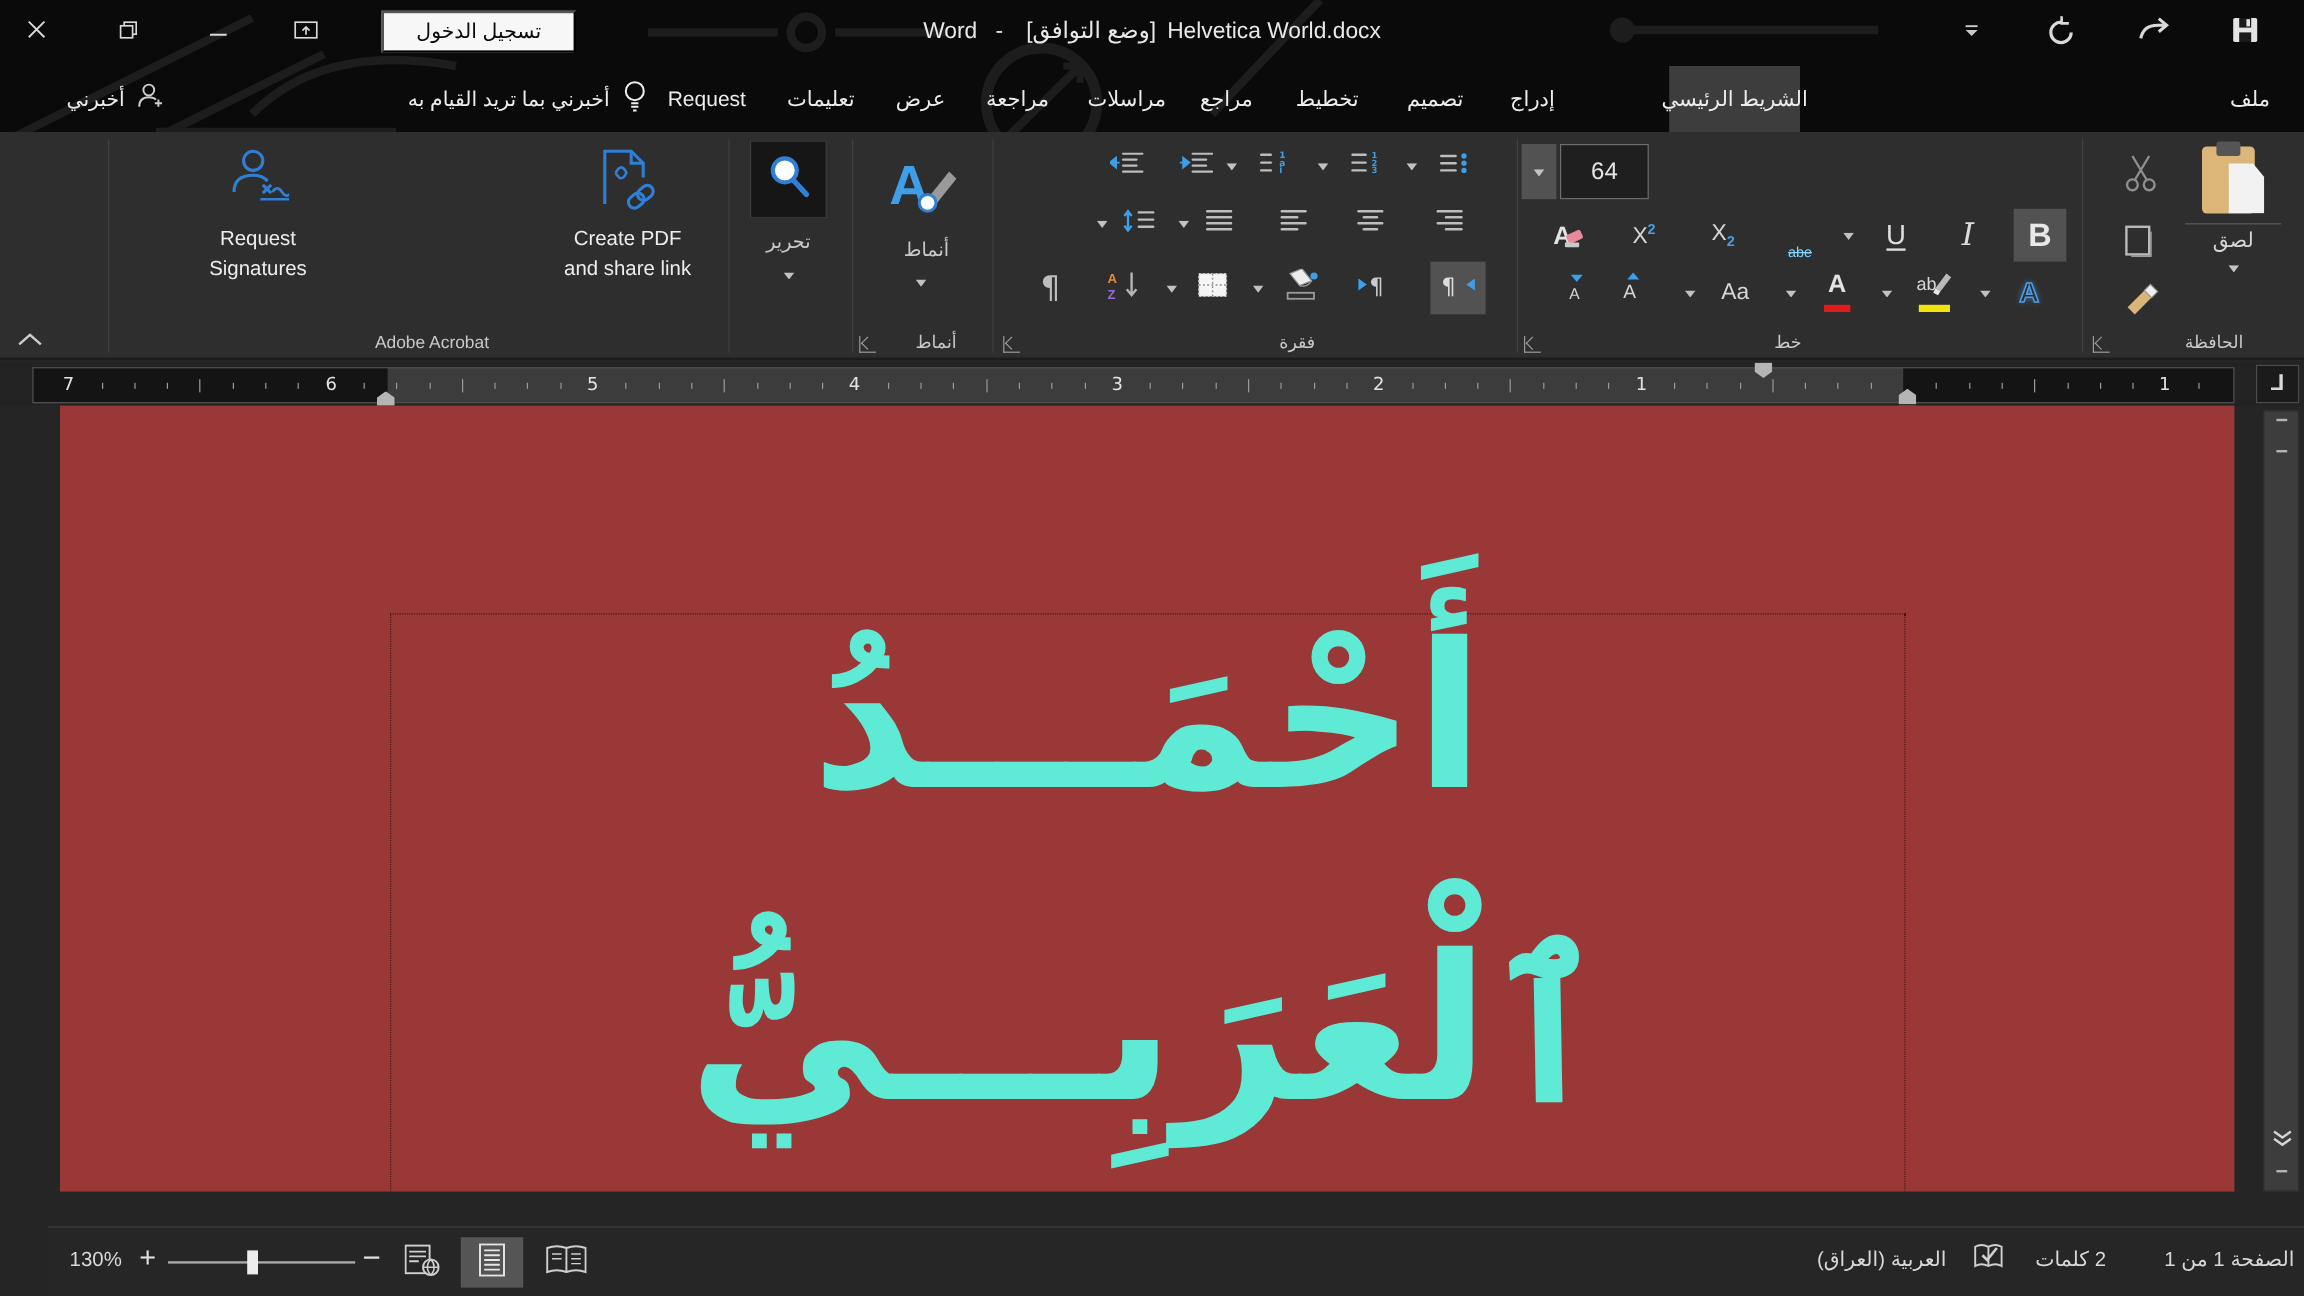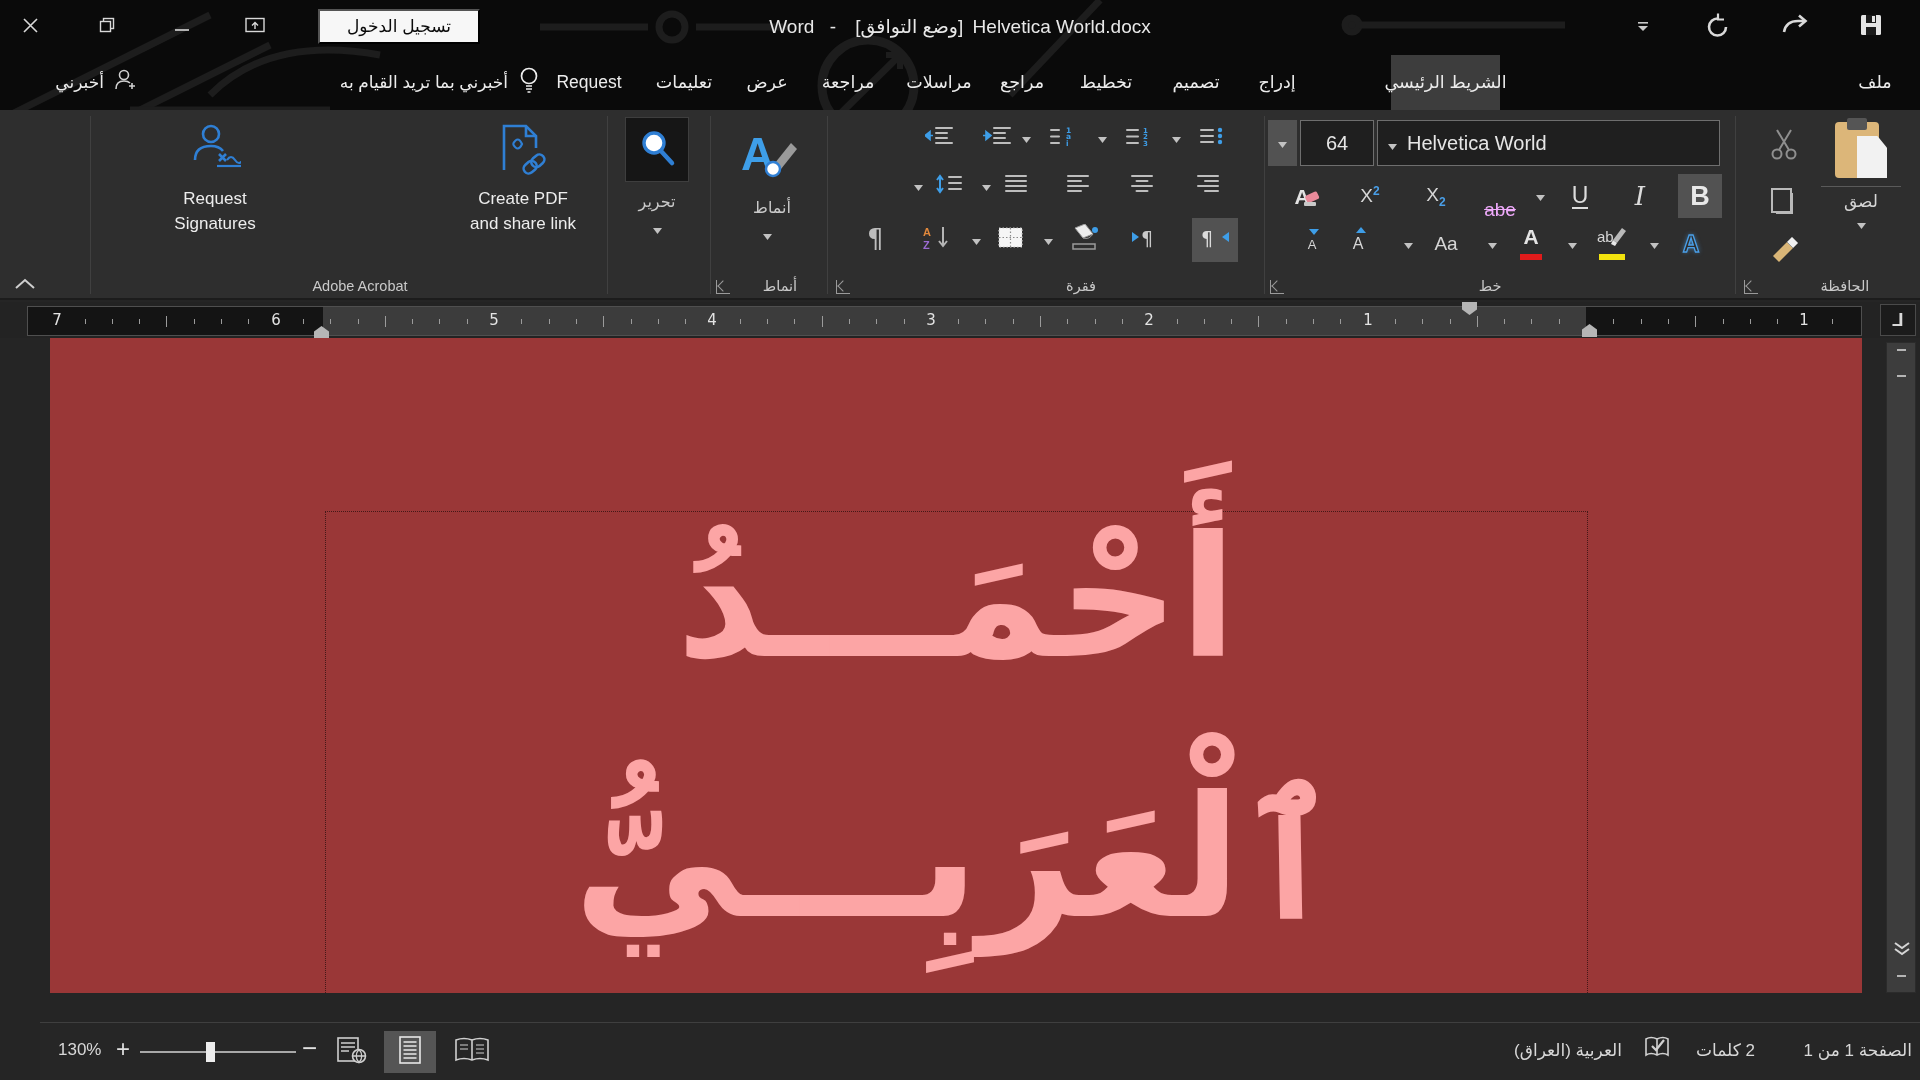--- a/index.html
+++ b/index.html
@@ -28,21 +28,21 @@
   .glabel{position:absolute;top:168px;height:20px;font-size:14.5px;color:#c9c9c9;text-align:center;direction:rtl;white-space:nowrap;}
   .launcher{position:absolute;top:170px;width:14px;height:14px;border:1px solid #9a9a9a;border-top:none;border-right:none;cursor:pointer;}
   .launcher:after{content:"";position:absolute;left:2px;top:2px;width:7px;height:7px;border-left:1.5px solid #9a9a9a;border-bottom:1.5px solid #9a9a9a;transform:rotate(45deg);}
   .rbtn{position:absolute;display:flex;align-items:center;justify-content:center;cursor:pointer;}
   .togglebox{background:#525252;}
   .car{color:#c2c2c2;}
   
   .fbB{font-size:27px;font-weight:bold;color:#e8e8e8;}
   .fbI{font-family:"DejaVu Serif","Liberation Serif",serif;font-style:italic;font-size:26px;color:#dcdcdc;}
   .fbU{font-size:23px;color:#dcdcdc;border-bottom:2px solid #dcdcdc;line-height:1.05;}
-  .fbS{font-size:19px;color:#f0abfc;text-decoration:line-through;margin-top:28px;}
+  .fbS{font-size:12px;color:#7dd3fc;text-decoration:line-through;margin-top:28px;}
   .fbX{font-size:19px;color:#d6d6d6;}
   .fbX sup,.fbX sub{color:#4a9fe8;font-size:12px;font-weight:bold;}
   .fbAa{font-size:19px;color:#d6d6d6;}
   .colorA{font-size:21px;font-weight:bold;color:#e3e3e3;line-height:1;}
   .bar{position:absolute;left:2px;right:2px;bottom:0;height:6px;}
   .glowA{font-size:23px;font-weight:bold;color:#2e2e2e;-webkit-text-stroke:1.3px #4a9fe8;text-shadow:0 0 5px rgba(74,159,232,.8);}
   .smallA{font-size:16px;color:#d6d6d6;position:relative;}
   .tri{position:absolute;width:0;height:0;border-left:5px solid transparent;border-right:5px solid transparent;}
   .tri.up{border-bottom:6px solid #3e9ee8;}
   .tri.dn{border-top:6px solid #3e9ee8;}
@@ -72,21 +72,21 @@
   .mk.up{width:15px;height:13px;clip-path:polygon(50% 0,100% 42%,100% 100%,0 100%,0 42%);}
   .mk.down{width:15px;height:13px;clip-path:polygon(0 0,100% 0,100% 58%,50% 100%,0 58%);}
   .tabSel{position:absolute;left:1880px;top:2px;width:36px;height:32px;background:#1b1b1b;border:1px solid #4a4a4a;
     display:flex;align-items:center;justify-content:center;color:#d8d8d8;font-size:19px;font-weight:bold;cursor:pointer;}
   .tabSel span{transform:scaleX(-1);display:inline-block;}
   
   .docArea{position:absolute;left:0;top:338px;width:1920px;height:684px;background:#252525;}
   .page{position:absolute;left:50px;top:0;width:1812px;height:655px;overflow:hidden;}
   .textbox{position:absolute;left:275px;top:173px;width:1263px;height:600px;border:1px dotted rgba(0,0,0,.55);}
   .bigtext{position:absolute;left:275px;top:130px;width:1263px;text-align:center;direction:rtl;
-    font-family:"DejaVu Sans",sans-serif;font-weight:bold;font-size:168px;line-height:1.55;color:#fca5a5;}
+    font-family:"DejaVu Sans",sans-serif;font-weight:bold;font-size:168px;line-height:1.55;color:#5eead4;}
   .vscroll{position:absolute;left:1886px;top:4px;width:30px;height:651px;background:#3d3d3d;border:1px solid #2b2b2b;}
   .dash{position:absolute;left:10px;width:9px;height:2px;background:#b5b5b5;}
   
   .status{position:absolute;left:0;top:1022px;width:1920px;height:58px;background:#262626;border-top:1px solid #3f3f3f;
     font-size:16px;color:#d8d8d8;margin-left:40px;}
   .zoomPct{position:absolute;left:18px;top:17px;font-size:17px;}
   .zplus{position:absolute;left:76px;top:12px;font-size:24px;color:#e0e0e0;cursor:pointer;}
   .zminus{position:absolute;left:262px;top:10px;font-size:26px;color:#e0e0e0;cursor:pointer;}
   .ztrack{position:absolute;left:100px;top:28px;width:156px;height:2px;background:#a8a8a8;cursor:pointer;}
   .zthumb{position:absolute;left:166px;top:19px;width:9px;height:20px;background:#ededed;cursor:pointer;}
@@ -447,26 +447,20 @@
     <div class="launcher" style="left:836px;"></div>
 
     <div class="rbtn togglebox" style="left:1268px;top:10px;width:29px;height:46px;">
         <span class="car"><svg width="9" height="6">
             <path d="M0,0 L4.5,6 L9,0 Z" fill="#c2c2c2"></path>
           </svg></span>
       </div>
     <div class="combo" style="left:1300px;top:10px;width:74px;height:46px;justify-content:center;font-size:20px;">
         <span>64</span>
       </div>
-    <div class="combo" style="left:1377px;top:10px;width:343px;height:46px;padding-left:10px;gap:10px;font-size:20px;">
-      <span class="car"><svg width="9" height="6">
-            <path d="M0,0 L4.5,6 L9,0 Z" fill="#c2c2c2"></path>
-          </svg></span>
-      <span>Helvetica World</span>
-    </div>
 
     <div class="rbtn togglebox" style="left:1678px;top:64px;width:44px;height:44px;">
         <span class="fbB">B</span>
       </div>
     <div class="rbtn" style="left:1624px;top:64px;width:32px;height:44px;">
         <span class="fbI">I</span>
       </div>
     <div class="rbtn" style="left:1564px;top:64px;width:32px;height:44px;">
         <span class="fbU">U</span>
       </div>

